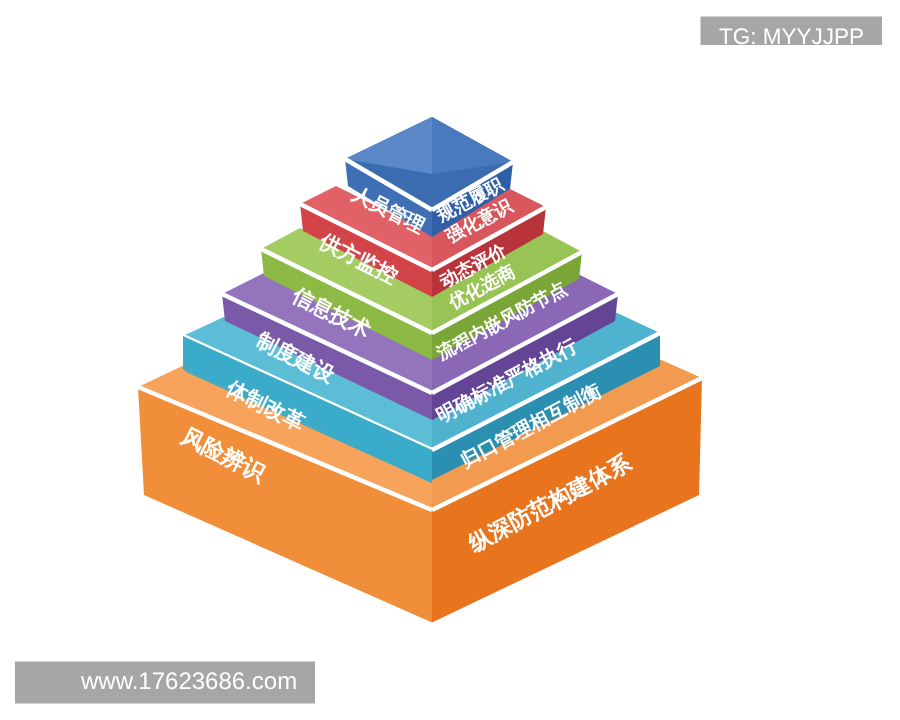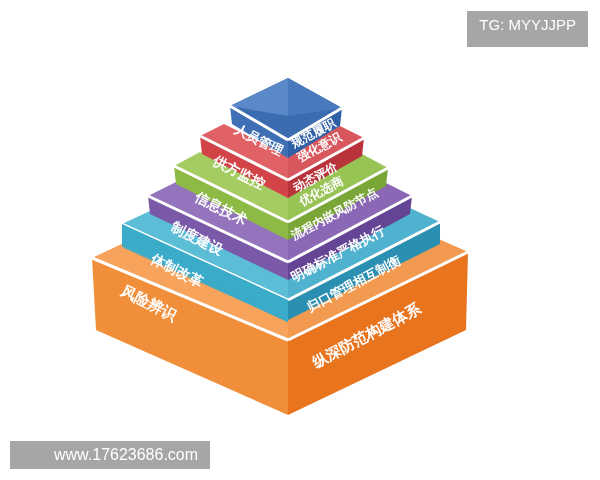--- a/index.html
+++ b/index.html
@@ -1,19 +1,19 @@
 <!DOCTYPE html>
 <html><head>
 <meta charset="utf-8">
 <style>
   html, body { margin:0; padding:0; background:#ffffff; }
   body { width:600px; height:480px; position:relative; overflow:hidden; font-family:"DejaVu Sans", sans-serif; }
   #stage { position:absolute; left:0; top:0; width:600px; height:480px; }
   .wm { position:absolute; background:#a6a6a6; color:#ffffff; font-family:"Liberation Sans", sans-serif; font-size:15px; line-height:28px; padding:0 12px; }
-  #wm-top { right:12px; top:11px; height:36px; }
+  #wm-top { right:12px; top:11px; height:19px; }
   #wm-bottom { left:10px; top:441px; height:28px; font-size:16px;padding-left:44px; }
   svg text { font-family:"DejaVu Sans", sans-serif; font-weight:bold; fill:#ffffff; }
 </style>
 </head>
 <body>
 
 <div id="stage">
   <svg width="600" height="480" viewBox="0 0 600 480">
 
     <g>

